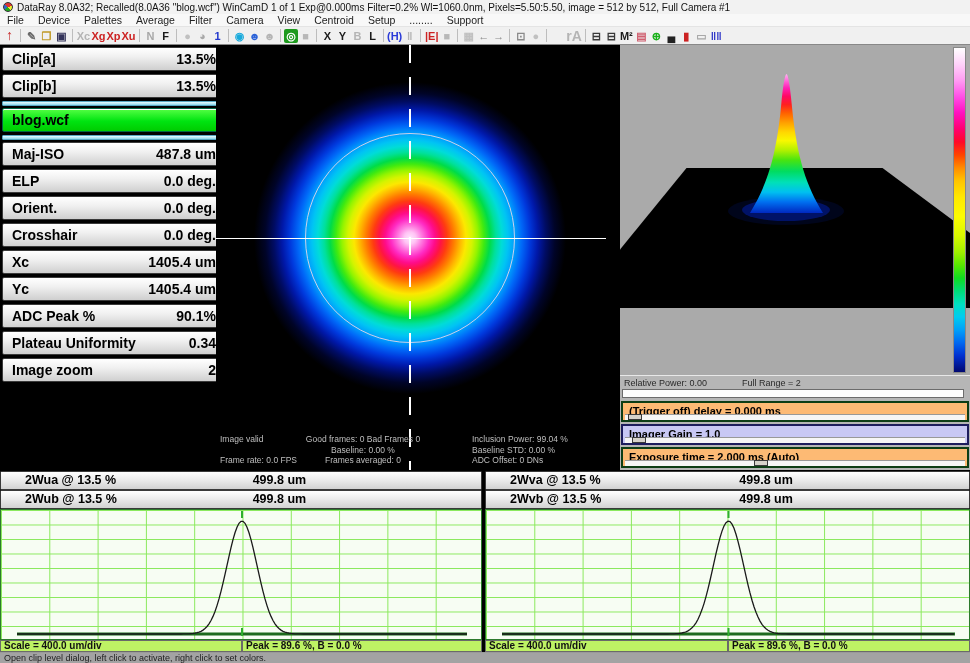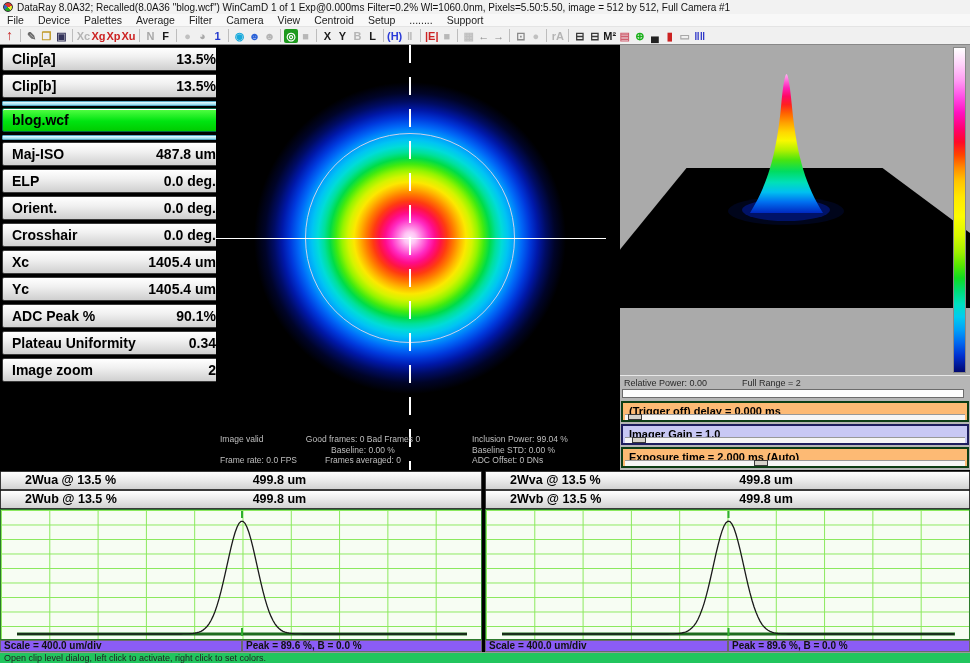--- a/index.html
+++ b/index.html
@@ -13,21 +13,21 @@
   #appicon{width:10px;height:10px;border-radius:50%;flex:0 0 auto;
            background:conic-gradient(#d33 0 20%,#ee3 20% 40%,#2a2 40% 65%,#36c 65% 85%,#d33 85% 100%);
            border:1px solid #333;box-sizing:border-box;}
   #menubar{position:absolute;left:0;top:14px;width:970px;height:13px;background:#f8f8f8;
            display:flex;align-items:center;font-size:10.5px;color:#222;border-bottom:1px solid #e4e4e4;box-sizing:border-box;}
   .menu-item{padding:0 7px;line-height:13px;cursor:default;}
   #toolbar{position:absolute;left:0;top:27px;width:970px;height:18px;background:#f0f0f0;
            border-bottom:1px solid #888;display:flex;align-items:center;padding:0 2px;box-sizing:border-box;}
   .ticon{min-width:15px;text-align:center;font-size:11px;font-weight:bold;line-height:16px;cursor:default;}
   .ticon.boxed{background:#1d9a1d;color:#fff;border-radius:2px;height:14px;line-height:14px;min-width:14px;}
-  .ticon.small{font-size:11px;}
+  .ticon.small{font-size:14px;margin-left:16px;}
   .tsep{width:1px;height:13px;background:#bdbdbd;margin:0 3px;}
   [data-name="home-arrow-icon"]{font-size:14px;line-height:15px;}
 
   
   #leftpanel{position:absolute;left:0;top:45px;width:228px;height:425px;background:#000;padding-top:2px;box-sizing:border-box;}
   .lbtn{display:flex;justify-content:space-between;align-items:center;height:24px;margin:0 3px 3px 2px;
         padding:0 8px 0 9px;background:linear-gradient(180deg,#ffffff 0%,#f0f0f0 40%,#cfcfcf 100%);
         border:1px solid #3a3a3a;border-radius:2px;font-weight:bold;font-size:14px;color:#000;
         box-shadow:inset 0 1px 0 #fff;box-sizing:border-box;cursor:default;}
   .lbtn.green{background:linear-gradient(180deg,#55ff44 0%,#00e411 55%,#00cc00 100%);border-color:#064;}
@@ -80,26 +80,26 @@
          background-image:linear-gradient(#8ae95c 1px,transparent 1px),linear-gradient(90deg,#8ae95c 1px,transparent 1px);
          background-size:100% 14.5px,48.3px 100%;}
   #graph-left{left:0;width:482px;}
   #graph-right{left:485px;width:485px;}
   #graphdivider{position:absolute;left:482px;top:509px;width:3px;height:131px;background:#000;}
   .graph svg{position:absolute;left:0;top:0;}
 
   
   #scalebars{position:absolute;left:0;top:640px;width:970px;height:12px;background:#000;
              display:grid;grid-template-columns:242px 240px 3px 243px 242px;}
-  .sbcell{height:12px;background:#8b5cf6;border:1px solid #6a6a6a;font-weight:bold;font-size:10px;
+  .sbcell{height:12px;background:#bef264;border:1px solid #6a6a6a;font-weight:bold;font-size:10px;
           line-height:10px;padding:0 3px;box-sizing:border-box;color:#111;white-space:nowrap;overflow:hidden;}
   .sbdiv{background:#000;}
 
   
-  #statusbar{position:absolute;left:0;top:652px;width:970px;height:11px;background:#22c55e;
+  #statusbar{position:absolute;left:0;top:652px;width:970px;height:11px;background:#a3a3a3;
              border-top:1px solid #9a9a9a;font-size:9px;line-height:10px;color:#222;padding-left:4px;box-sizing:border-box;}
 </style>
 </head>
 <body>
 
 <div id="app" data-name="dataray-window">
 
   <div id="titlebar" data-name="title-bar">
     <span id="appicon" data-name="app-icon"></span>
     <span data-name="window-title">DataRay 8.0A32; Recalled(8.0A36 "blog.wcf")  WinCamD 1 of 1    Exp@0.000ms Filter=0.2%     Wl=1060.0nm, Pixels=5.50:5.50, image = 512 by 512, Full    Camera #1</span>

